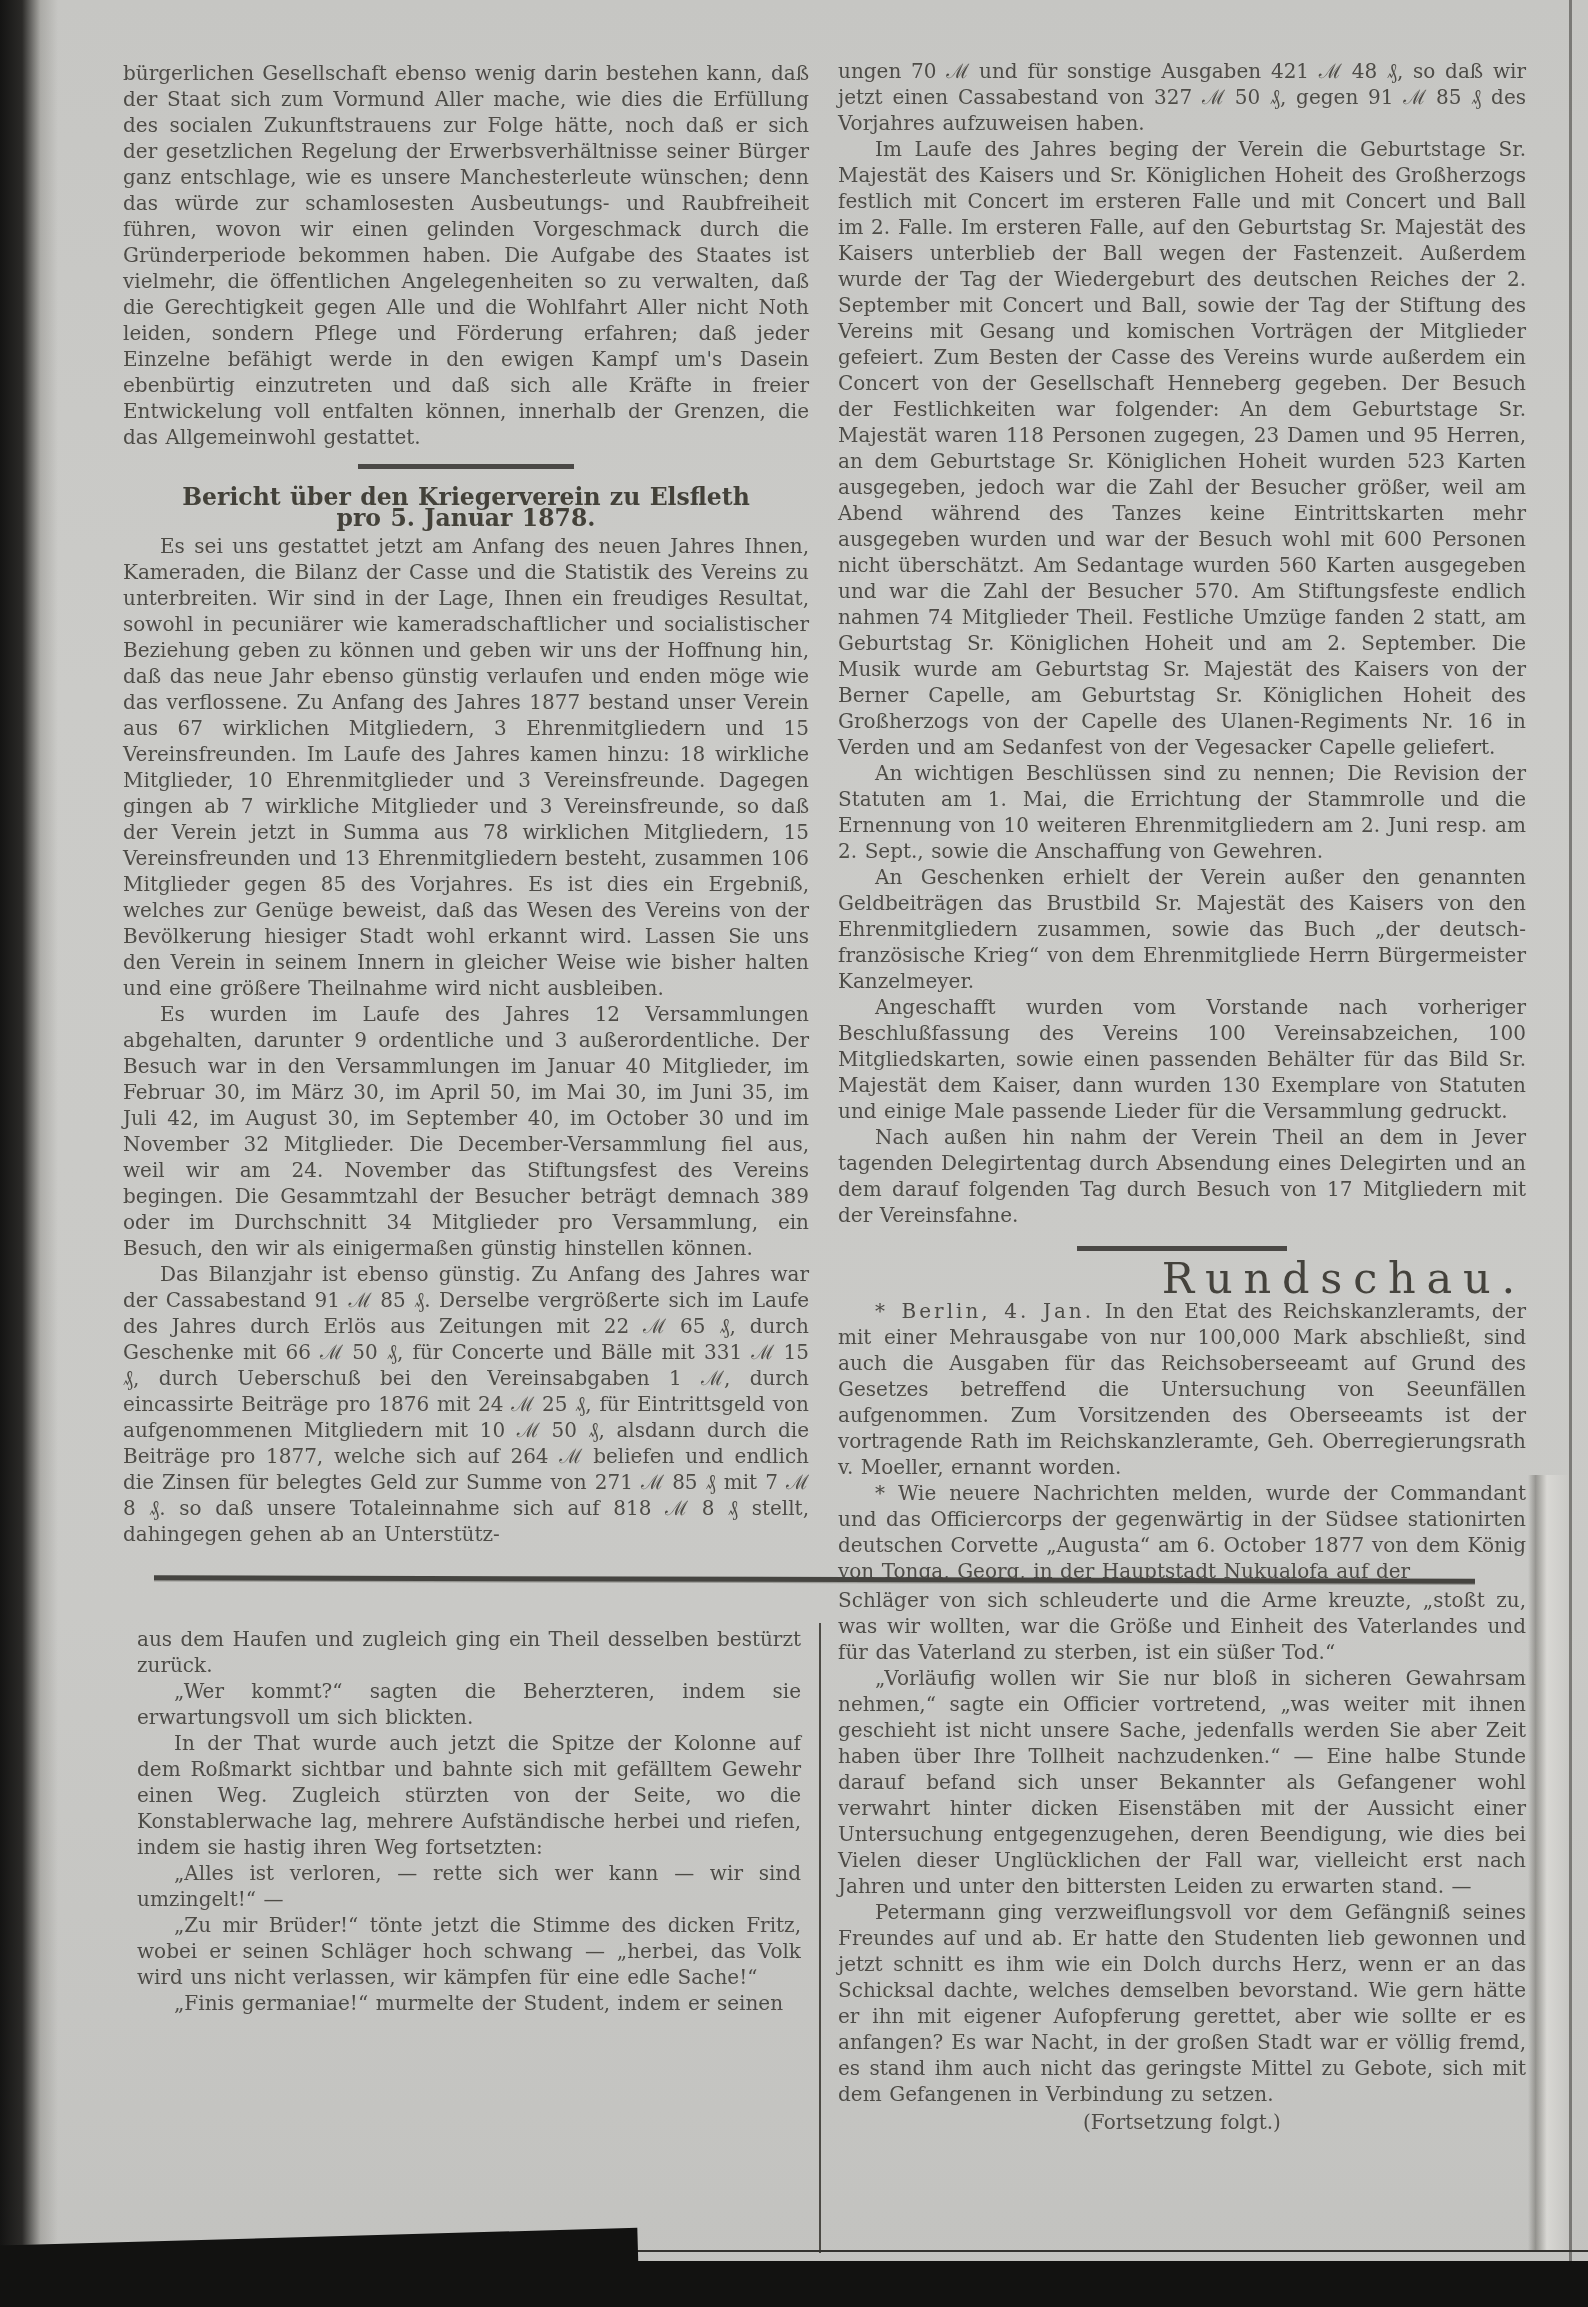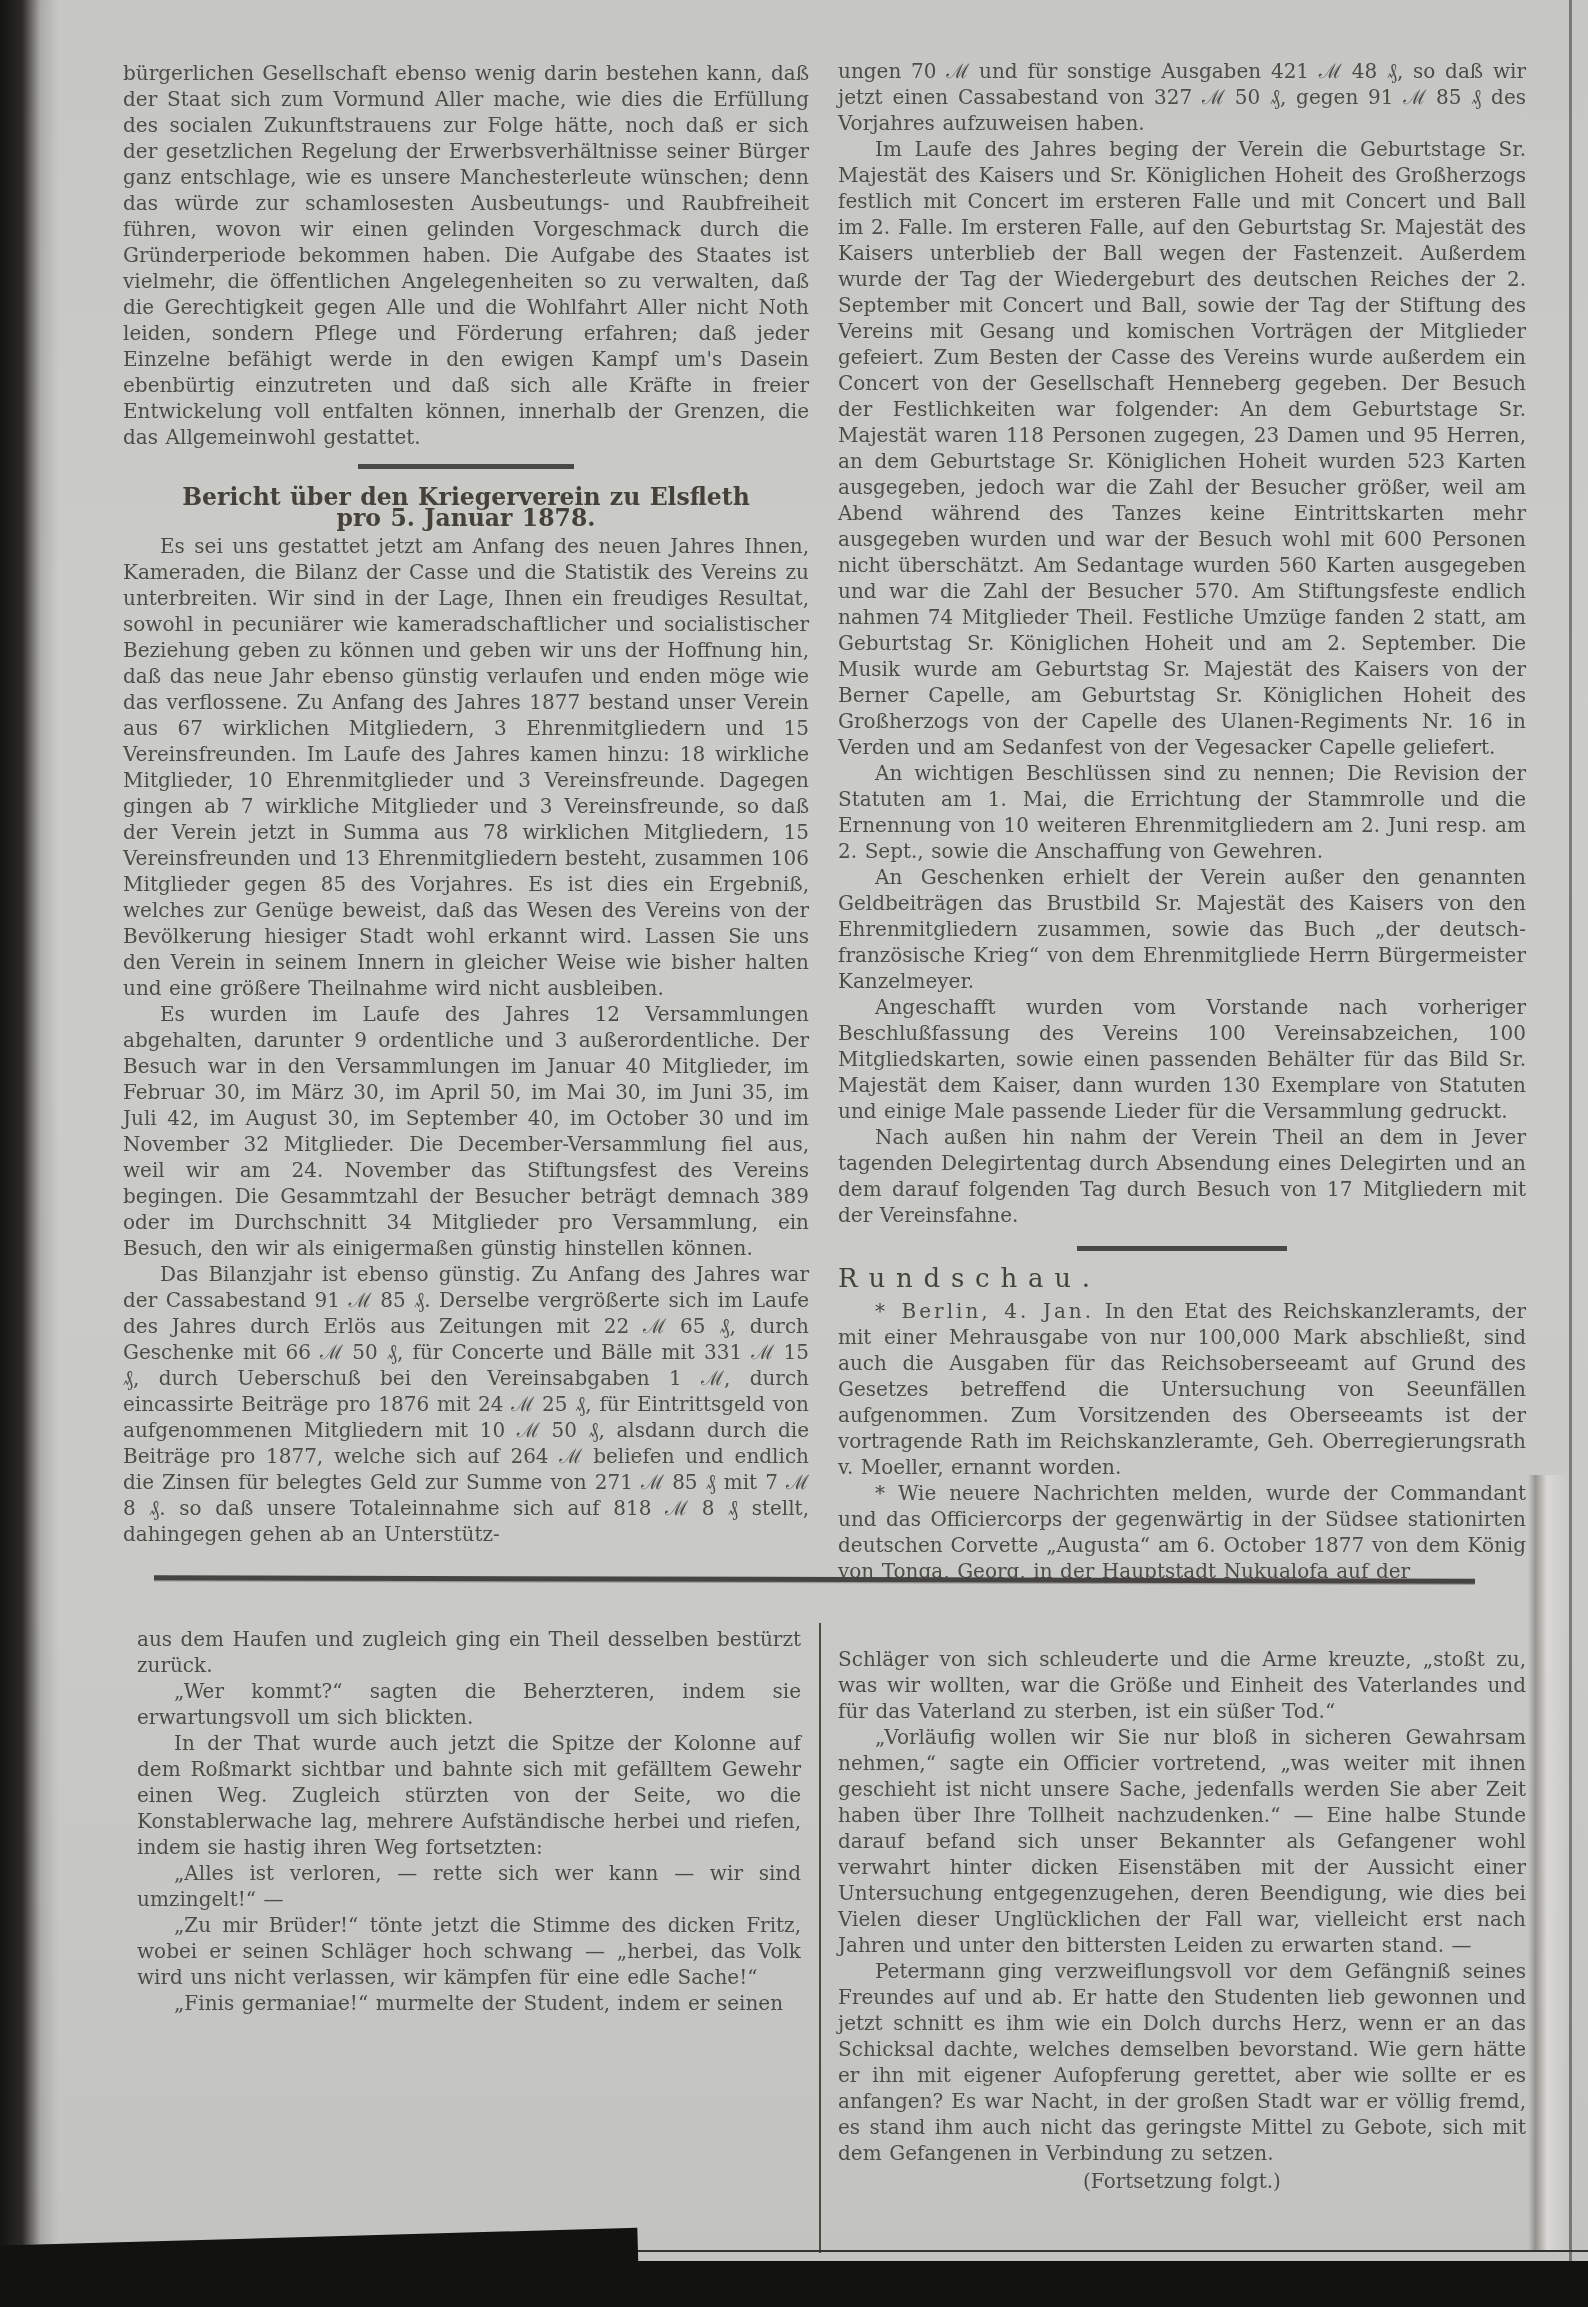--- a/index.html
+++ b/index.html
@@ -22,26 +22,26 @@
     background:linear-gradient(90deg,rgba(0,0,0,0) 0%,rgba(90,88,82,.45) 18%,rgba(218,217,213,.9) 45%,rgba(200,199,195,.2) 100%);}
   .edge-right-line{position:absolute;left:1569px;top:0px;width:3px;height:2261px;background:rgba(60,58,54,.55);}
 
   
   .col{position:absolute;text-align:justify;font-size:20px;line-height:26px;word-spacing:1.2px;}
   .col p{margin:0;}
   .col p.ind{text-indent:37px;}
   .col-tl{left:123px;top:60px;width:686px;}
   .col-tr{left:838px;top:58px;width:688px;}
   .col-bl{left:137px;top:1626px;width:664px;}
-  .col-br{left:838px;top:1646px;width:688px;}
+  .col-br{left:838px;top:1587px;width:688px;}
 
   .rule-short{width:216px;height:4.2px;background:#4a4845;margin:14.4px auto 13.2px auto;}
   .rule-short.ru{width:210px;height:4.8px;margin:18px auto 8.4px auto;}
   .report-heading{font-weight:bold;text-align:center;font-size:23.5px;line-height:30px;color:#434139;margin:0 0 8.4px 0;text-indent:0;}
-  .rundschau-heading{text-align:left;font-size:26px;line-height:39px;letter-spacing:10.8px;color:#44423c;margin:0 0 10.8px 0;text-indent:0;}
+  .rundschau-heading{text-align:right;font-size:43px;line-height:39px;letter-spacing:10.8px;color:#44423c;margin:0 0 10.8px 0;text-indent:0;}
   .lead-sperr{letter-spacing:3px;}
   .closing{text-align:center;text-indent:0 !important;margin-top:2.4px !important;}
 
   
   .rule-long{position:absolute;left:154px;top:1577px;width:1321px;height:4.8px;background:#454440;
     box-shadow:0 1.2px 0 rgba(69,68,64,.35);transform:rotate(.15deg);}
   .divider-vert{position:absolute;left:819px;top:1623px;width:2.4px;height:630px;background:#4c4a45;}
 </style>
 </head>
 <body>

